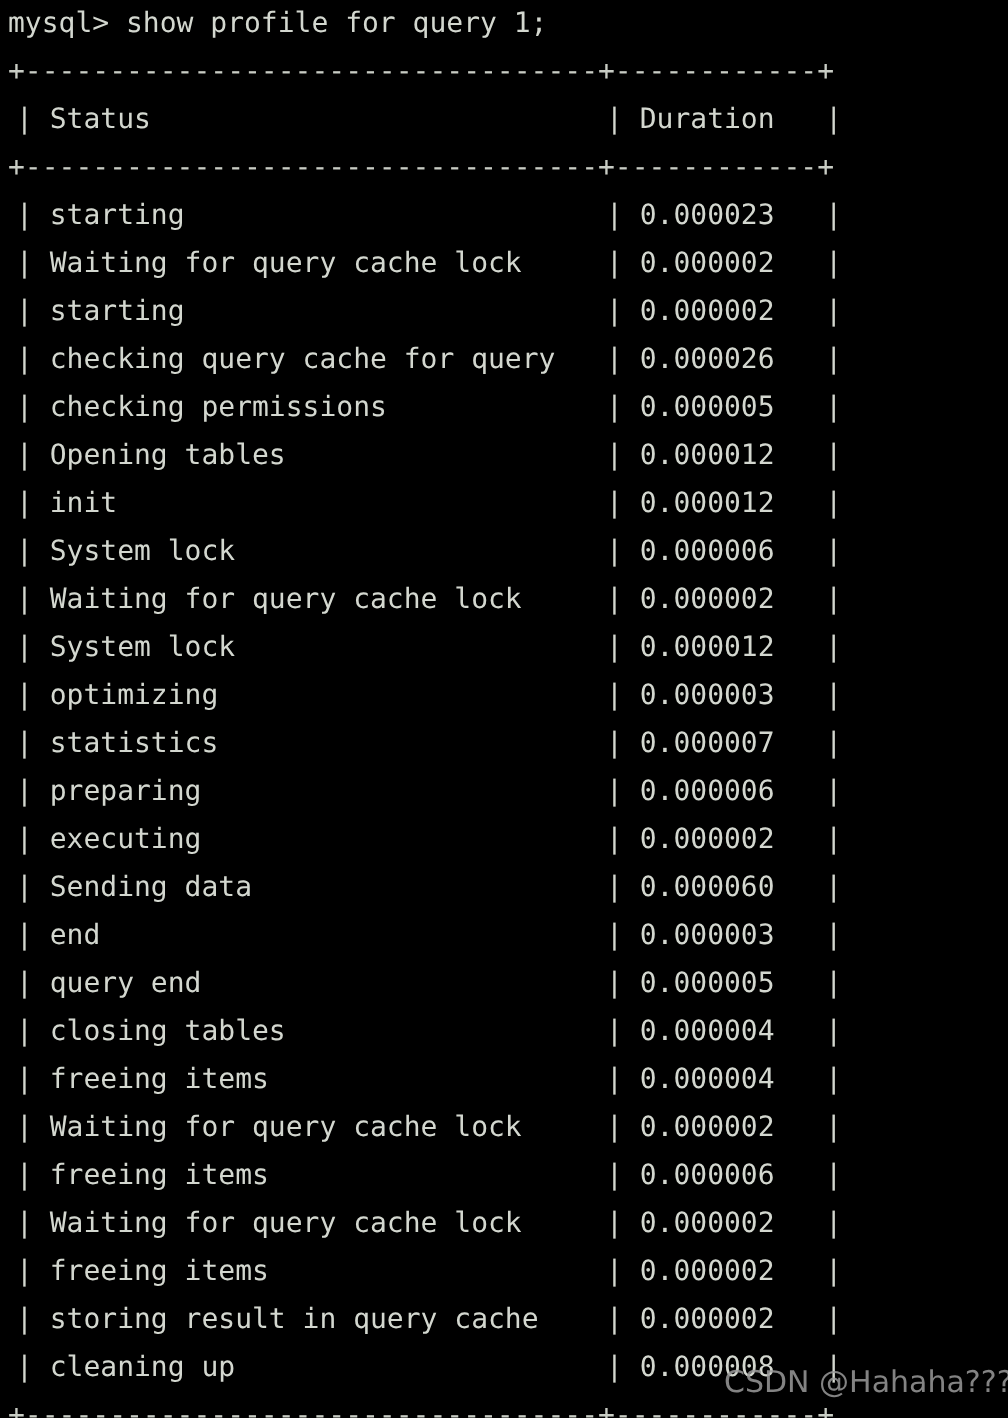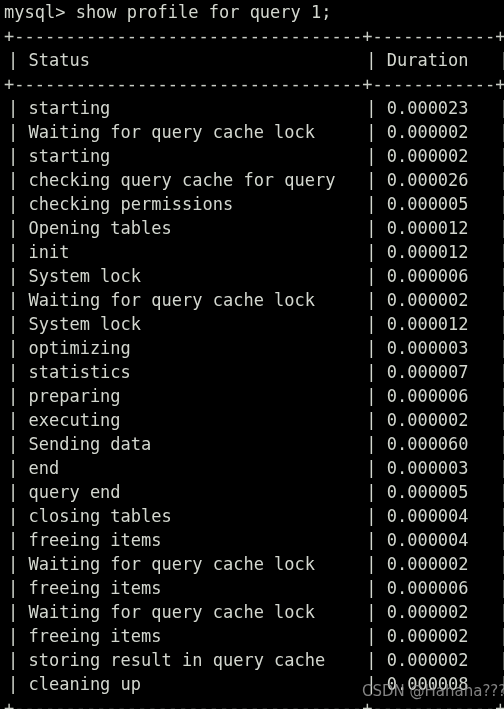--- a/index.html
+++ b/index.html
@@ -16,21 +16,21 @@
   #terminal {
     position: relative;
     width: 504px;
     height: 709px;
     background: #000000;
     padding: 0;
     box-sizing: border-box;
   }
   .term-line {
     font-family: "DejaVu Sans Mono", "Liberation Mono", monospace;
-    font-size: 17px;
+    font-size: 14px;
     line-height: 24px;
     height: 24px;
     color: #d3d7cf;
     white-space: pre;
     letter-spacing: 0px;
     padding-left: 8px;
     box-sizing: border-box;
     overflow: hidden;
   }
   .prompt-line { color: #d3d7cf; padding-left: 4px; }

